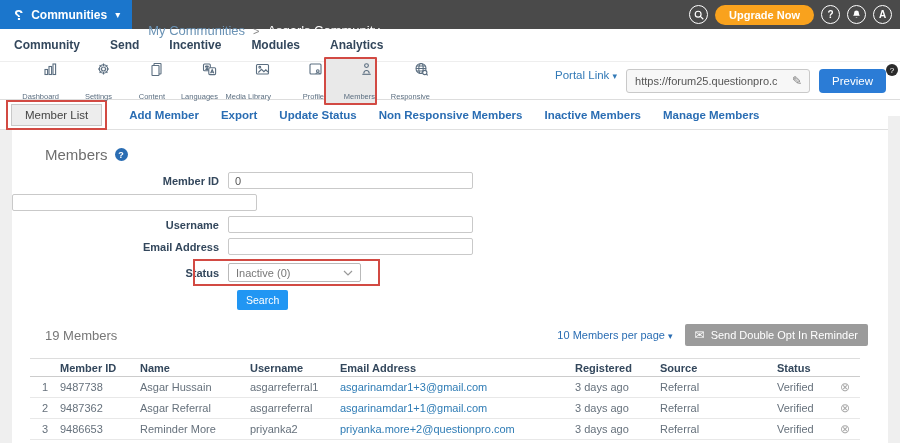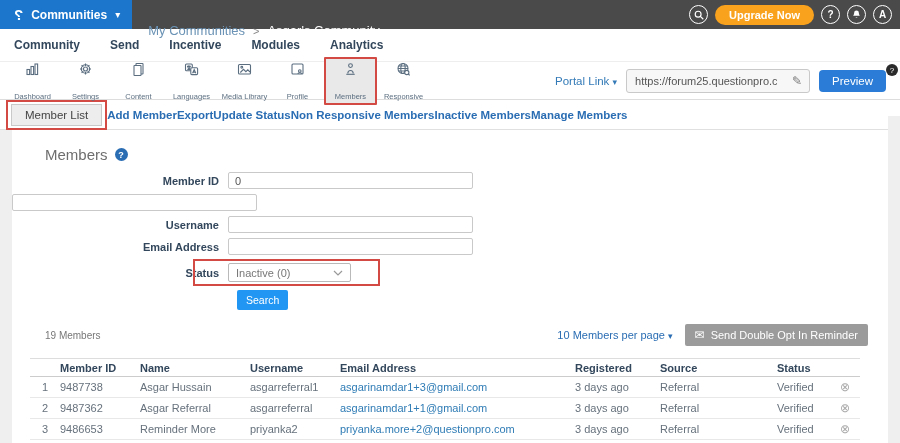--- a/index.html
+++ b/index.html
@@ -19,56 +19,56 @@
   .topbar-right{margin-left:auto;display:flex;align-items:center;gap:7px;padding-right:8px;}
   .circ{width:19px;height:19px;border:1.4px solid #fff;border-radius:50%;display:flex;align-items:center;justify-content:center;color:#fff;font-size:10px;font-weight:bold;}
   .upgrade-btn{background:#f9a21d;color:#fff;font-size:11px;font-weight:bold;border:none;border-radius:10px;padding:4px 14px;cursor:pointer;}
 
   
   .navmenu{height:33px;background:#fff;display:flex;align-items:center;gap:30px;padding-left:14px;border-bottom:1px solid #eee;}
   .navmenu span{font-size:12px;font-weight:700;color:#33475c;cursor:pointer;}
 
   
   .toolbar{height:38px;background:#fff;display:flex;align-items:center;padding-left:6px;border-bottom:1px solid #ddd;position:relative;}
-  .tool-item{width:53px;display:flex;flex-direction:column;align-items:center;gap:15px;padding:2px 0;cursor:pointer;}
+  .tool-item{width:53px;display:flex;flex-direction:column;align-items:flex-end;gap:15px;padding:2px 0;cursor:pointer;}
   .tool-item .tlabel{font-size:7.5px;color:#5b6e80;white-space:nowrap;}
   .ticon{width:17px;height:16px;stroke:#5b6e80;fill:none;stroke-width:1.1;}
   .tool-item.active{background:#e9e9e9;border:2px solid #d24a43;border-radius:1px;padding:2px 0;}
-  .toolbar-right{margin-left:auto;display:flex;align-items:center;gap:9px;padding-right:14px;}
+  .toolbar-right{margin-left:auto;display:flex;gap:9px;padding-right:14px;}
   .portal-link{font-size:11.5px;color:#337ab7;cursor:pointer;}
   .portal-link .caret{font-size:9px;}
   .url-box{display:flex;align-items:center;border:1px solid #c9c9c9;background:#f7f7f7;border-radius:3px;height:24px;}
   .url-text{width:158px;border:none;background:transparent;font-size:11px;color:#555;padding:0 8px;font-family:"Liberation Sans",sans-serif;outline:none;}
   .pencil{width:24px;text-align:center;color:#777;font-size:12px;cursor:pointer;}
   .preview-btn{background:#2b7cd6;color:#fff;border:none;border-radius:4px;font-size:11.5px;padding:5px 13px;cursor:pointer;}
   .help-badge{position:absolute;right:2px;top:2px;width:12px;height:12px;border-radius:50%;background:#2b2b2b;color:#fff;font-size:8px;display:flex;align-items:center;justify-content:center;cursor:pointer;}
 
   
-  .subnav{height:30px;background:#fff;display:flex;align-items:center;padding-left:6px;border-bottom:1px solid #e0e0e0;}
+  .subnav{height:30px;background:#fff;display:flex;align-items:center;gap:22px;padding-left:6px;border-bottom:1px solid #e0e0e0;}
   .redwrap{border:2px solid #d24a43;padding:2px 3px;background:#fff;}
   .tab-active{background:#ededed;border:1px solid #c9c9c9;padding:4px 13px;font-size:11.5px;color:#444;cursor:pointer;white-space:nowrap;}
   .subnav a{font-size:11.5px;color:#2a6db3;font-weight:600;text-decoration:none;cursor:pointer;white-space:nowrap;}
 
   
   .card{margin:0 12px;background:#fff;height:327px;position:relative;}
   .section-title{display:flex;align-items:center;gap:7px;padding:16px 0 0 33px;}
   .section-title .stext{font-size:15px;color:#6e6e6e;}
   .qcirc{width:13px;height:13px;border-radius:50%;background:#2a6db3;color:#fff;font-size:9px;font-weight:bold;display:flex;align-items:center;justify-content:center;cursor:pointer;}
 
   .mform{margin-top:9px;}
   .form-row{display:flex;align-items:center;margin-bottom:5px;position:relative;}
   .form-row label{width:216px;text-align:right;padding-right:9px;font-size:11px;font-weight:bold;color:#33475c;}
   .form-row input{width:245px;height:17px;border:1px solid #c9c9c9;border-radius:2px;font-size:11px;color:#555;padding:0 6px;font-family:"Liberation Sans",sans-serif;outline:none;}
-  .sel{width:123px;height:19px;border:1px solid #b9b9b9;border-radius:2px;display:flex;align-items:center;justify-content:space-between;padding:0 7px;font-size:11px;color:#777;cursor:pointer;background:#fff;}
+  .sel{width:133px;height:19px;border:1px solid #b9b9b9;border-radius:2px;display:flex;align-items:center;justify-content:space-between;padding:0 7px;font-size:11px;color:#777;cursor:pointer;background:#fff;}
   .sel svg{width:10px;height:6px;stroke:#999;fill:none;stroke-width:1.2;}
   .status-overlay{position:absolute;left:181px;top:-4px;width:187px;height:27px;border:2px solid #d24a43;pointer-events:none;}
   .search-btn{margin:8px 0 0 225px;background:#2196f3;color:#fff;border:none;border-radius:2px;font-size:10.5px;padding:4px 9px;cursor:pointer;display:block;}
 
   .list-header{display:flex;align-items:center;margin-top:14px;padding:0 20px 0 33px;}
-  .count-label{font-size:10px;color:#777;}
+  .count-label{font-size:13px;color:#777;}
   .list-controls{margin-left:auto;display:flex;align-items:center;gap:12px;}
   .per-page{font-size:11px;color:#2a6db3;cursor:pointer;}
   .per-page .caret{font-size:9px;}
   .reminder-btn{background:#9b9b9b;color:#fff;border:none;border-radius:2px;font-size:11px;padding:4px 10px;display:flex;align-items:center;gap:6px;cursor:pointer;}
   .reminder-btn .env{font-size:12px;}
 
   
   .mtable{margin:12px 0 0 18px;width:830px;font-size:11px;}
   .trow{display:grid;grid-template-columns:30px 80px 110px 90px 235px 85px 117px 63px 20px;align-items:center;}
   .thead{border-top:1px solid #ddd;border-bottom:1px solid #ccc;height:19px;font-weight:bold;color:#33475c;}

